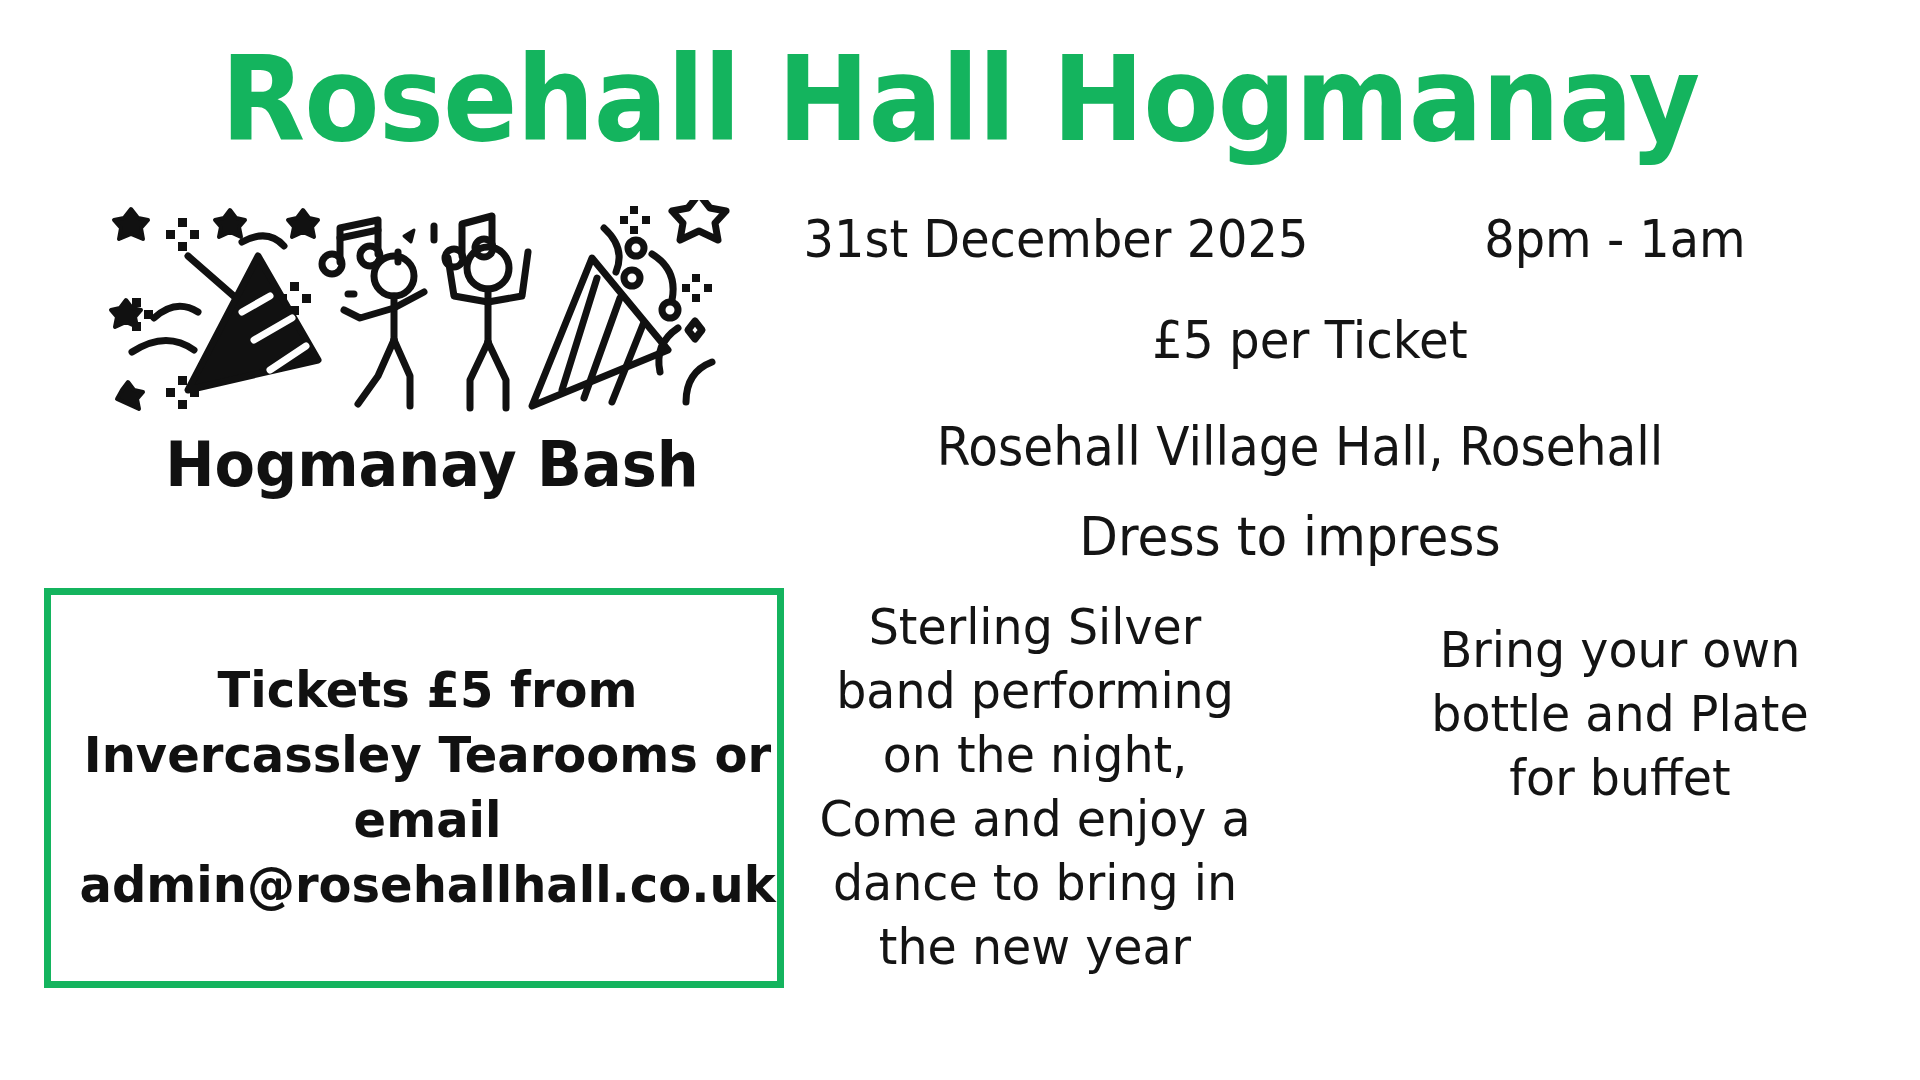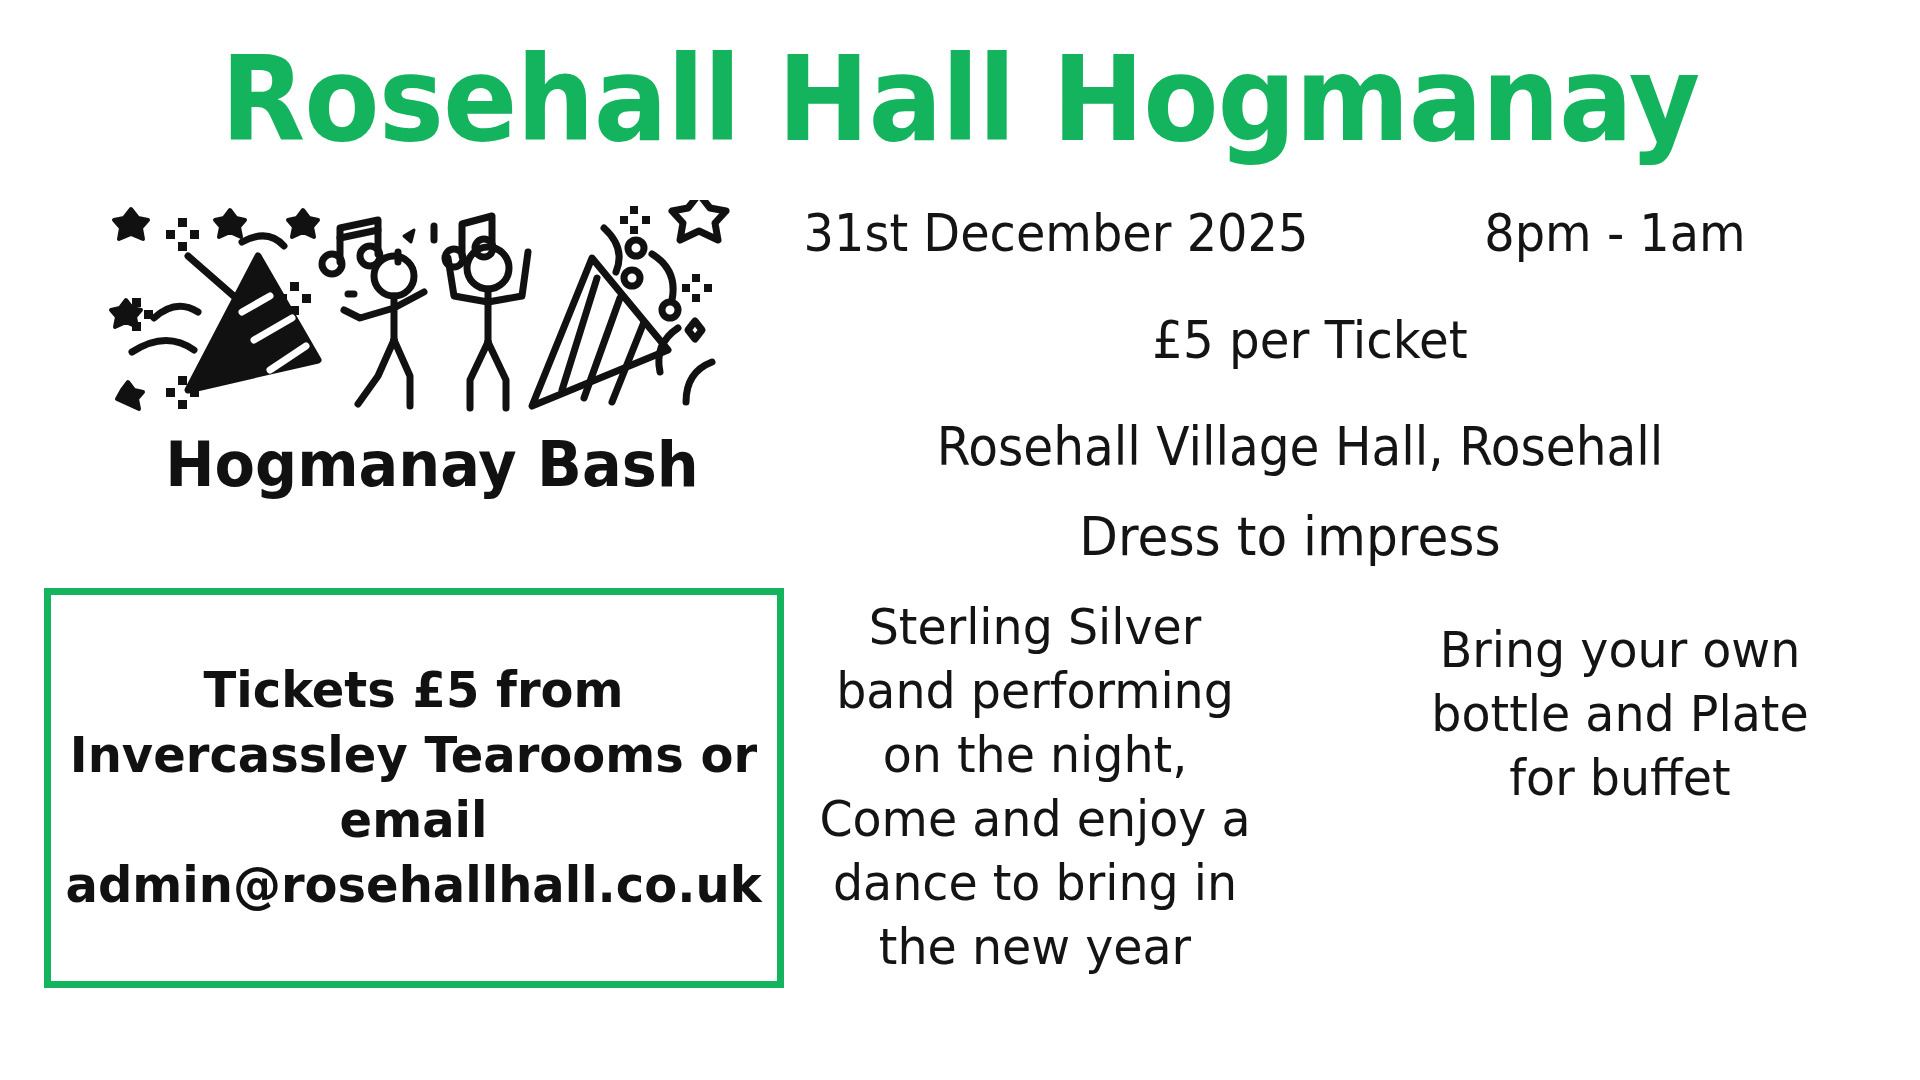--- a/index.html
+++ b/index.html
@@ -63,21 +63,21 @@
     font-size: 62px;
     line-height: 1.1;
     color: #111111;
     transform: scaleX(0.95);
   }
 
   
   .info-row {
     position: absolute;
     left: 780px;
-    top: 204px;
+    top: 210px;
     width: 1120px;
     display: flex;
     justify-content: flex-start;
     align-items: flex-end;
   }
   .info-date,
   .info-time {
     font-family: "DejaVu Sans", sans-serif;
     font-weight: 400;
     font-size: 52px;
@@ -135,21 +135,21 @@
     position: absolute;
     left: 44px;
     top: 588px;
     width: 740px;
     height: 400px;
     border: 7px solid #14b45e;
     background: #ffffff;
     box-sizing: border-box;
     display: flex;
     align-items: center;
-    justify-content: center;
+    justify-content: flex-start;
   }
   .ticket-text {
     font-family: "DejaVu Sans", sans-serif;
     font-weight: 700;
     font-size: 50px;
     line-height: 1.30;
     text-align: center;
     color: #111111;
     padding: 0 14px;
     transform: scaleX(0.96);

